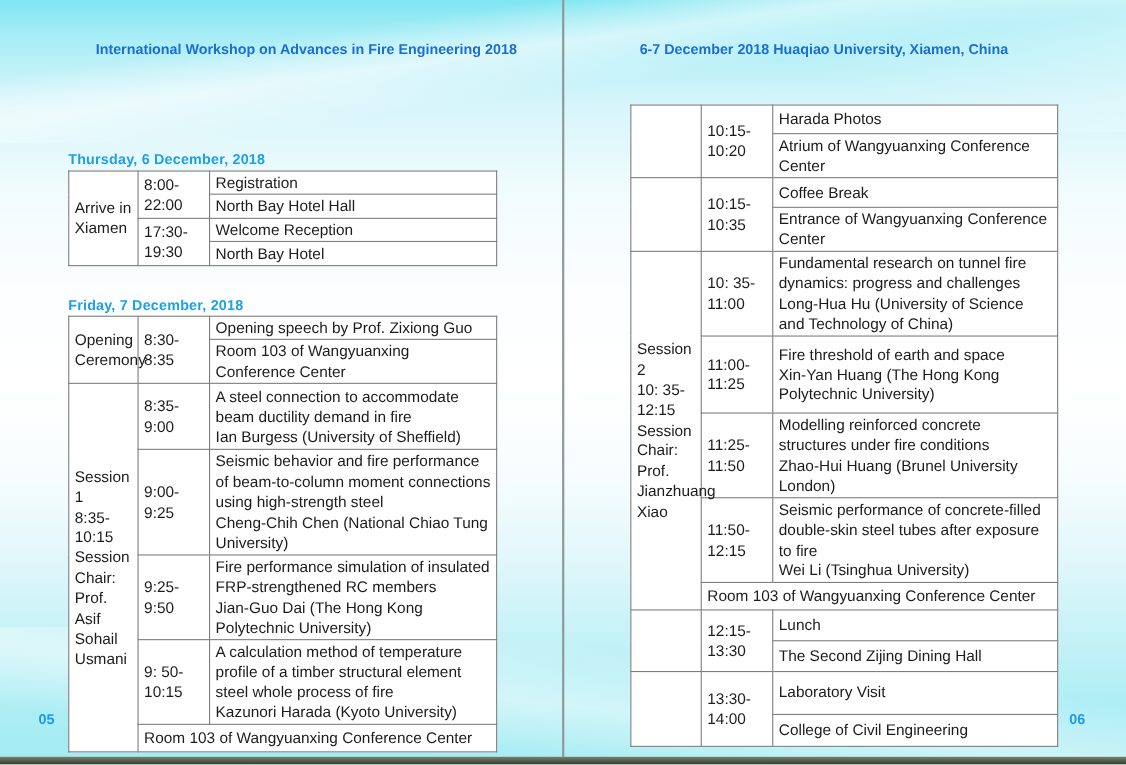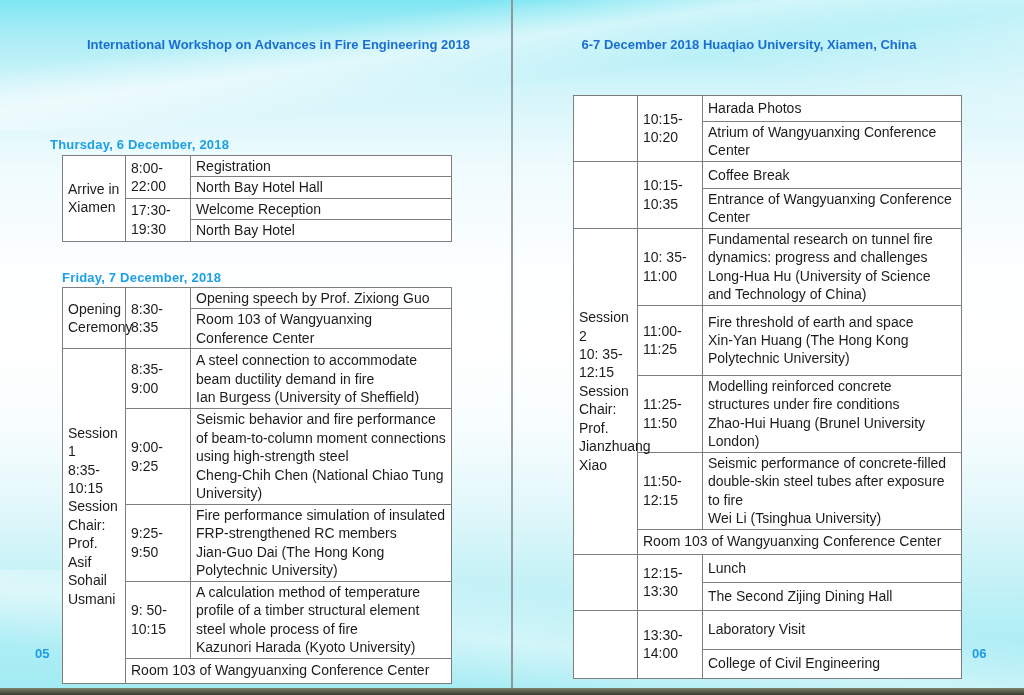--- a/index.html
+++ b/index.html
@@ -45,21 +45,21 @@
 <body>
 
 <div class="spread">
   <div class="streak-top"></div>
   <div class="streak-top2"></div>
   <div class="streak-bottom"></div>
 
   <div class="page-header header-left">International Workshop on Advances in Fire Engineering 2018</div>
 
 
-  <div class="day-heading" style="left:50px;top:137px;">Thursday, 6 December, 2018</div>
+  <div class="day-heading" style="left:62px;top:137px;">Thursday, 6 December, 2018</div>
 
   <table class="tbl tbl-left" style="top:155px;">
     <colgroup>
         <col style="width:63px">
         <col style="width:65px">
         <col>
       </colgroup>
     <tbody>
         <tr style="height:20px">
       <td rowspan="4">Arrive in

